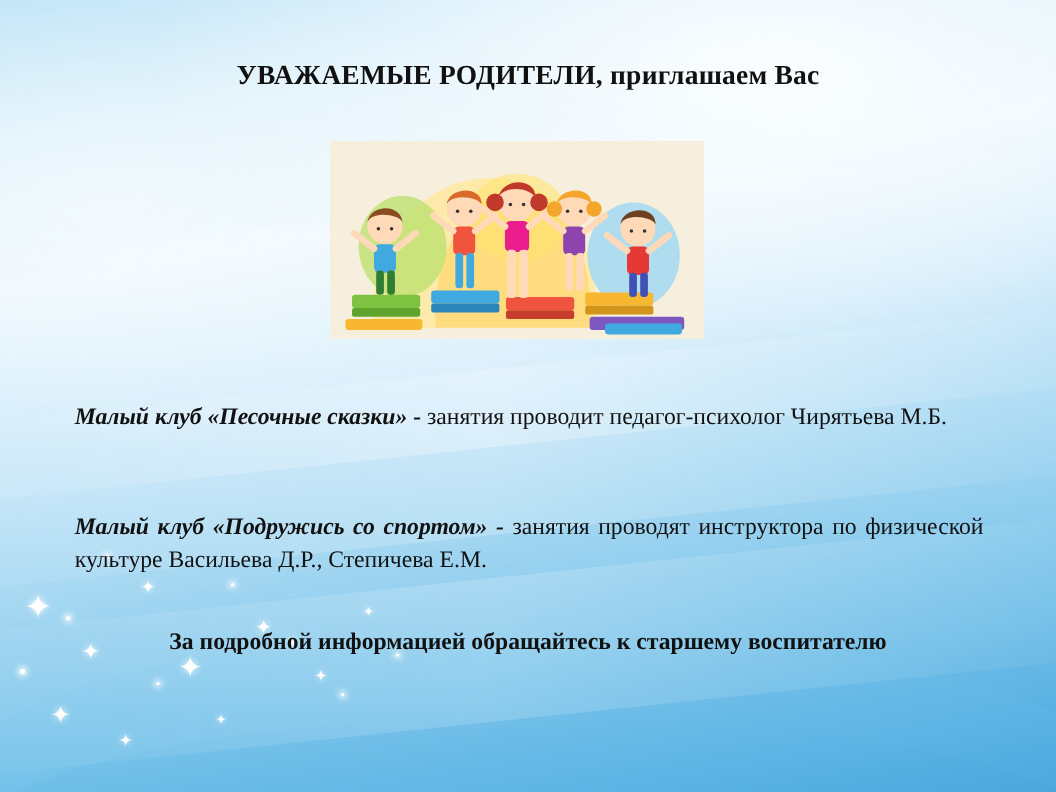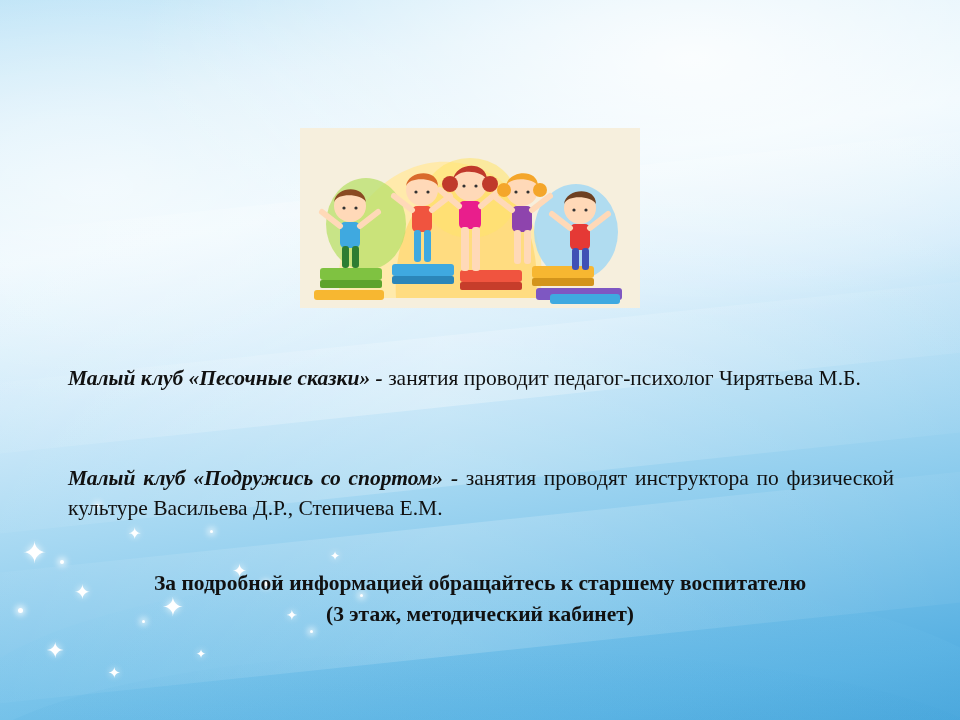--- a/index.html
+++ b/index.html
@@ -163,20 +163,21 @@
     <div class="spark" style="left:264px; top:92px;  width:4px; height:4px;"></div>
     <div class="spark" style="left:310px; top:140px; width:3px; height:3px;"></div>
     <div class="spark" style="left:18px;  top:118px; width:5px; height:5px;"></div>
     <div class="spark" style="left:360px; top:104px; width:3px; height:3px;"></div>
     <div class="spark" style="left:96px;  top:14px;  width:3px; height:3px;"></div>
   </div>
 
   <div class="content">
 
     <div class="title">
+      <div class="line1">УВАЖАЕМЫЕ РОДИТЕЛИ, приглашаем Вас</div>
     </div>
 
     <div class="photo">
       <svg viewBox="0 0 340 180" width="340" height="180">
         <rect x="0" y="0" width="340" height="180" fill="#f6efdd"></rect>
 
         <path d="M40 170 C 30 90, 90 30, 150 34 C 215 38, 250 100, 240 170 Z" fill="#ffe9a8" opacity="0.95"></path>
         <path d="M96 170 C 92 96, 130 46, 170 48 C 212 50, 242 104, 236 170 Z" fill="#ffd978" opacity="0.85"></path>
         <ellipse cx="66" cy="96" rx="40" ry="46" fill="#b8e06a" opacity="0.75"></ellipse>
         <ellipse cx="276" cy="104" rx="42" ry="48" fill="#9fd7f5" opacity="0.8"></ellipse>
@@ -263,17 +264,16 @@
     <p class="body-text p2">
       <span class="lead">Малый клуб «Подружись со спортом» -</span><span> занятия проводят инструктора по физической культуре Васильева Д.Р., Степичева Е.М.</span>
     </p>
 
     <p class="body-text p1">
       <span class="lead">Малый клуб «Песочные сказки» -</span><span> занятия проводит педагог-психолог Чирятьева М.Б.</span>
     </p>
 
     <div class="footer">
       <div>За подробной информацией обращайтесь к старшему воспитателю</div>
-      <div>(3 этаж, методический кабинет)</div>
     </div>
 
   </div>
 </div>
 
 </body></html>

